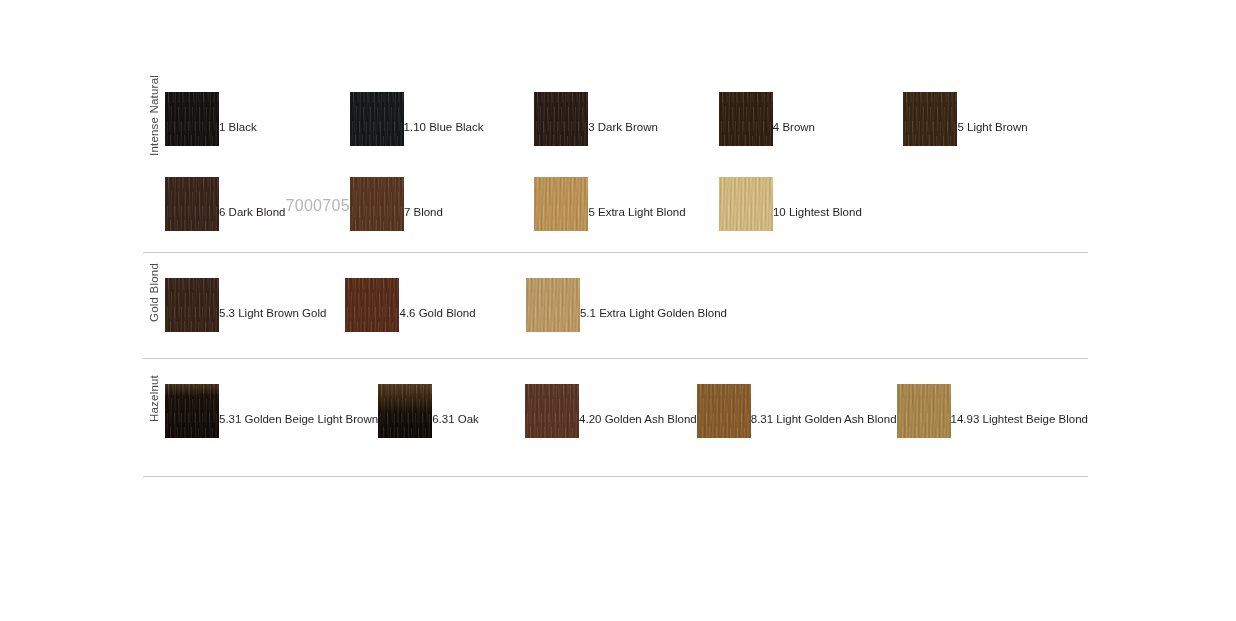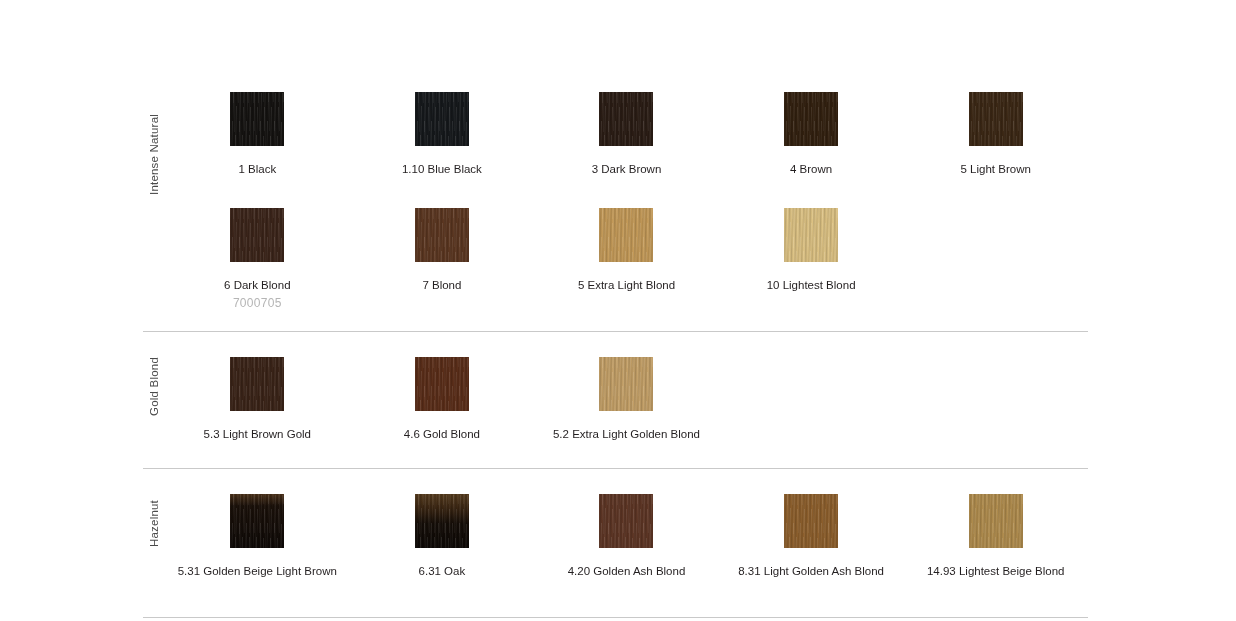--- a/index.html
+++ b/index.html
@@ -48,21 +48,21 @@
   .rows { margin-left: 22px; }
 
   .row {
     display: grid;
     grid-template-columns: repeat(5, 1fr);
     align-items: start;
   }
 
   .cell {
     display: flex;
-    flex-direction: column;
+    flex-direction: row;
     align-items: center;
   }
 
   .swatch {
     width: 54px;
     height: 54px;
     position: relative;
     overflow: hidden;
     flex: none;
   }
@@ -89,21 +89,21 @@
     margin-top: 16px;
     font-size: 11.5px;
     color: #231f20;
     text-align: center;
     line-height: 1.3;
     white-space: nowrap;
   }
 
   .swatch-code {
     margin-top: 3px;
-    font-size: 12px;
+    font-size: 16px;
     color: #b5b5b5;
     text-align: center;
     letter-spacing: 0.3px;
   }
 
   .divider {
     height: 1px;
     background: #c9c9c9;
     margin-left: 143px;
     width: 945px;
@@ -179,21 +179,21 @@
         <div class="cell">
           <div class="swatch" style="background:#3a2317;"></div>
           <div class="swatch-label">5.3 Light Brown Gold</div>
         </div>
         <div class="cell">
           <div class="swatch" style="background:#5a2d18;"></div>
           <div class="swatch-label">4.6 Gold Blond</div>
         </div>
         <div class="cell">
           <div class="swatch" style="background:#c4a067;"></div>
-          <div class="swatch-label">5.2 Extra Light Golden Blond</div>
+          <div class="swatch-label">5.1 Extra Light Golden Blond</div>
         </div>
         <div class="cell empty">
           <div class="swatch"></div>
           <div class="swatch-label"></div>
         </div>
       </div>
     </div>
   </div>
 
   <div class="divider" style="margin-top:26px;"></div>

